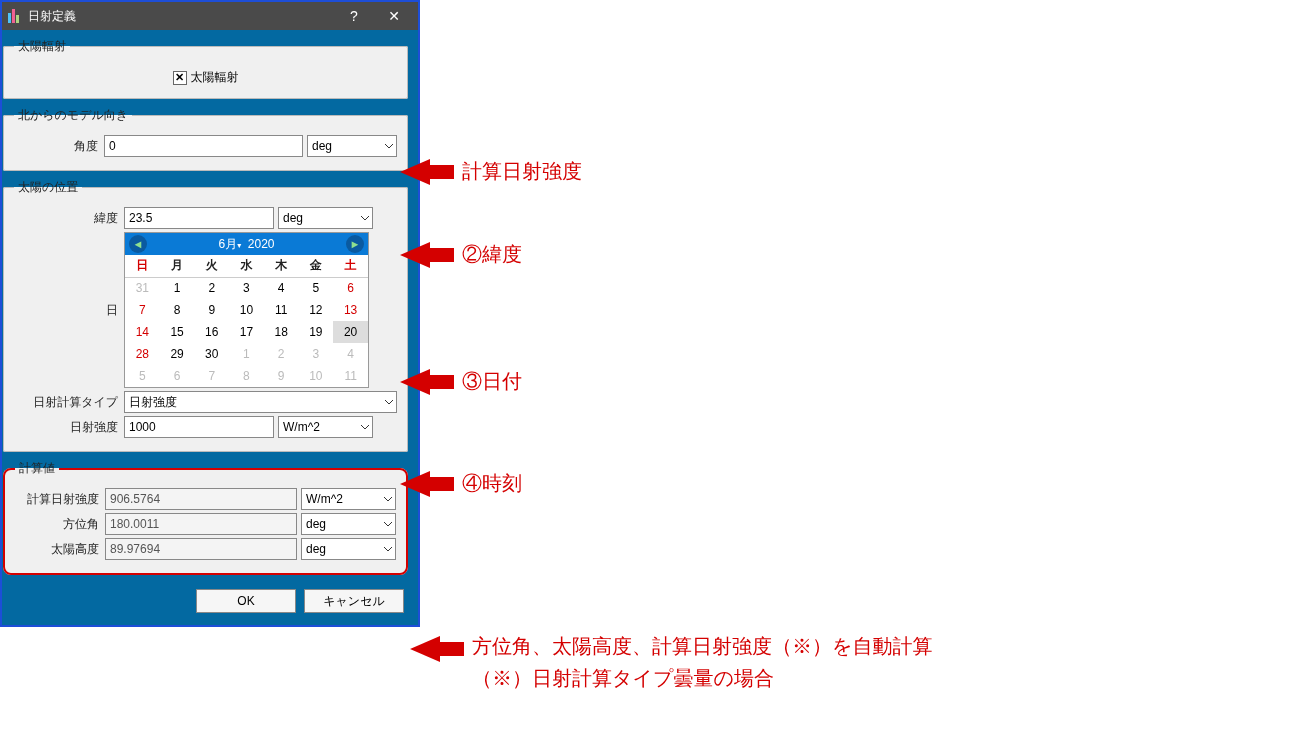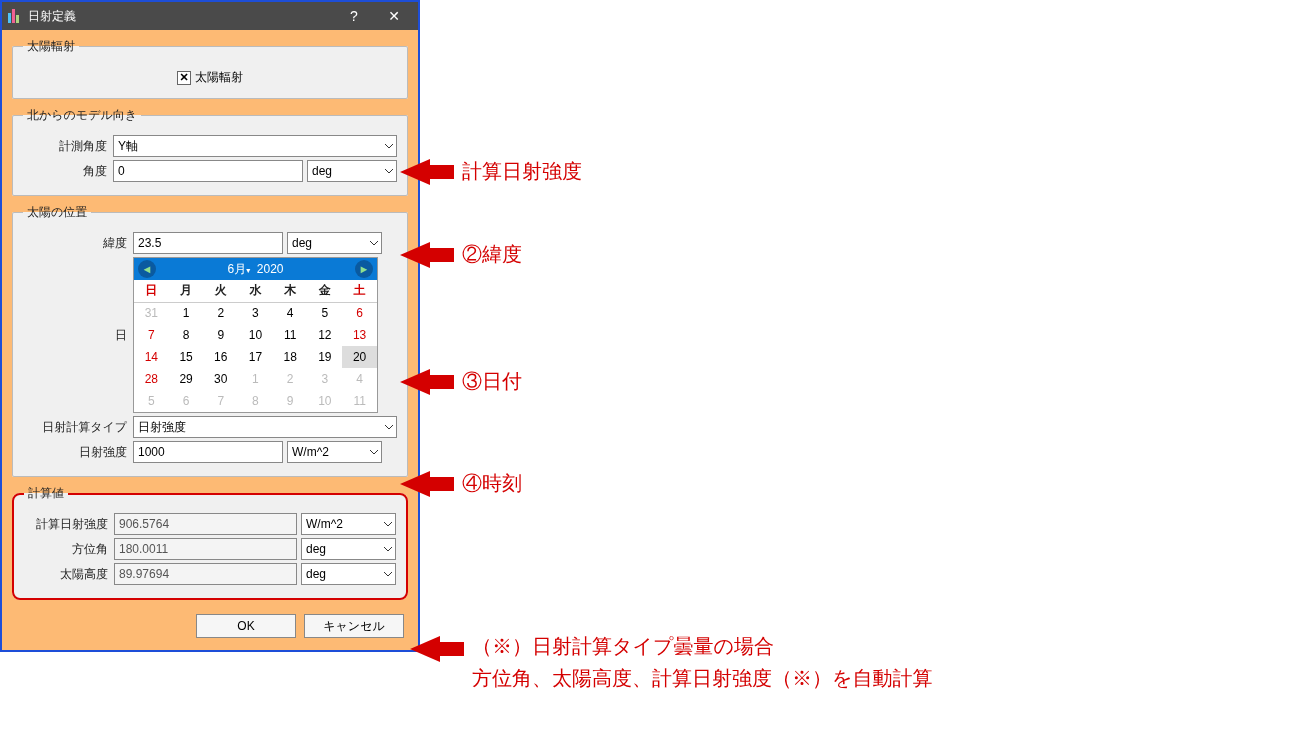--- a/index.html
+++ b/index.html
@@ -32,21 +32,21 @@
   }
   .titlebar .app-icon span{ width:3px; display:inline-block;}
   .titlebar .app-icon .b1{background:#4fc3f7;height:10px;align-self:flex-end;}
   .titlebar .app-icon .b2{background:#f06292;height:14px;}
   .titlebar .app-icon .b3{background:#aed581;height:8px;align-self:flex-end;}
   .titlebar .title { flex: 1; }
   .titlebar .btn {
     width: 40px; height: 28px; display: flex; align-items: center; justify-content: center;
     color: #fff; font-size: 14px;
   }
-  .body { padding: 8px 10px 10px 10px; background: #fdba74;}
+  .body { padding: 8px 10px 10px 1px; background: #0369a1;}
   fieldset {
     border: 1px solid #bbb;
     border-radius: 2px;
     margin: 0 0 8px 0;
     padding: 8px 10px 10px 10px;
     background: #f0f0f0;
   }
   fieldset.red-border { border: 2px solid #d40000; border-radius: 8px;}
   legend { padding: 0 4px; color: #222;}
   .row { display: flex; align-items: center; margin: 3px 0; }
@@ -132,31 +132,20 @@
       <div class="checkbox-row">
         <span class="cb">
           <span class="cb-box">✕</span>
           <span>太陽輻射</span>
         </span>
       </div>
     </fieldset>
 
     <fieldset>
       <legend>北からのモデル向き</legend>
-      <div class="row">
-        <span class="lbl">計測角度</span>
-        <div class="select" style="flex:1">
-          <span>Y軸</span>
-          <span class="caret">
-              <svg viewBox="0 0 10 10">
-                <path d="M1 3 L5 7 L9 3" fill="none" stroke="#333"></path>
-              </svg>
-            </span>
-        </div>
-      </div>
       <div class="row">
         <span class="lbl">角度</span>
         <input type="text" style="flex: 1 1 0%;" value="0">
         <div class="select" style="width:90px;margin-left:4px">
           <span>deg</span>
           <span class="caret">
               <svg viewBox="0 0 10 10">
                 <path d="M1 3 L5 7 L9 3" fill="none" stroke="#333"></path>
               </svg>
             </span>
@@ -350,17 +339,17 @@
         <div class="arrow-tail"></div>
       </div>
     <span class="annot-text">④時刻</span>
   </div>
   <div class="annot" style="top:630px;left:-10px;align-items:flex-start">
     <div class="arrow-wrap" style="margin-top:6px">
         <div class="arrow"></div>
         <div class="arrow-tail"></div>
       </div>
     <div class="annot-text-block">
+      <div>方位角、太陽高度、計算日射強度（※）を自動計算</div>
       <div>（※）日射計算タイプ曇量の場合</div>
-      <div>方位角、太陽高度、計算日射強度（※）を自動計算</div>
     </div>
   </div>
 </div>
 
 </body></html>

